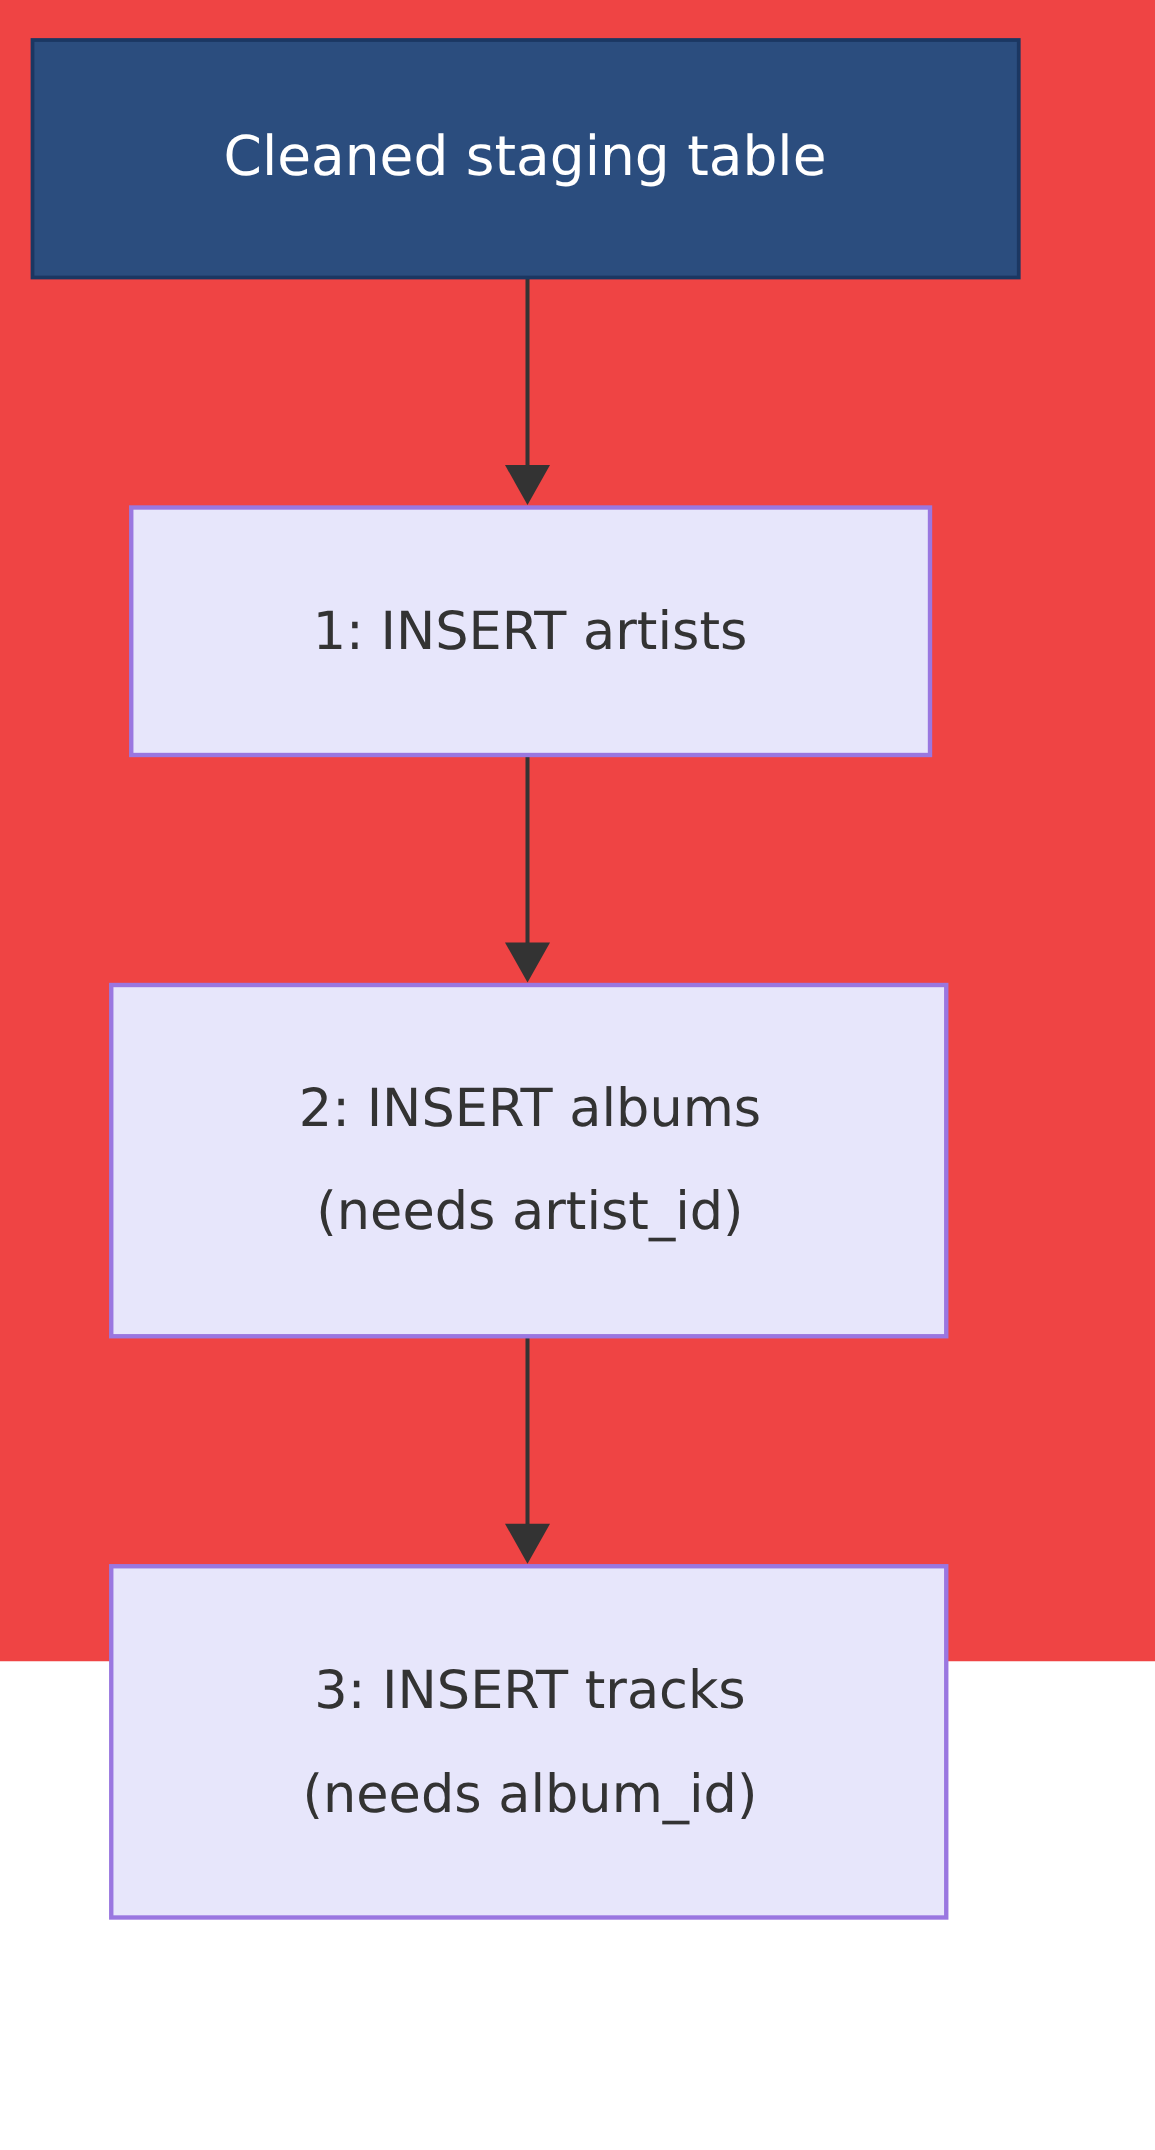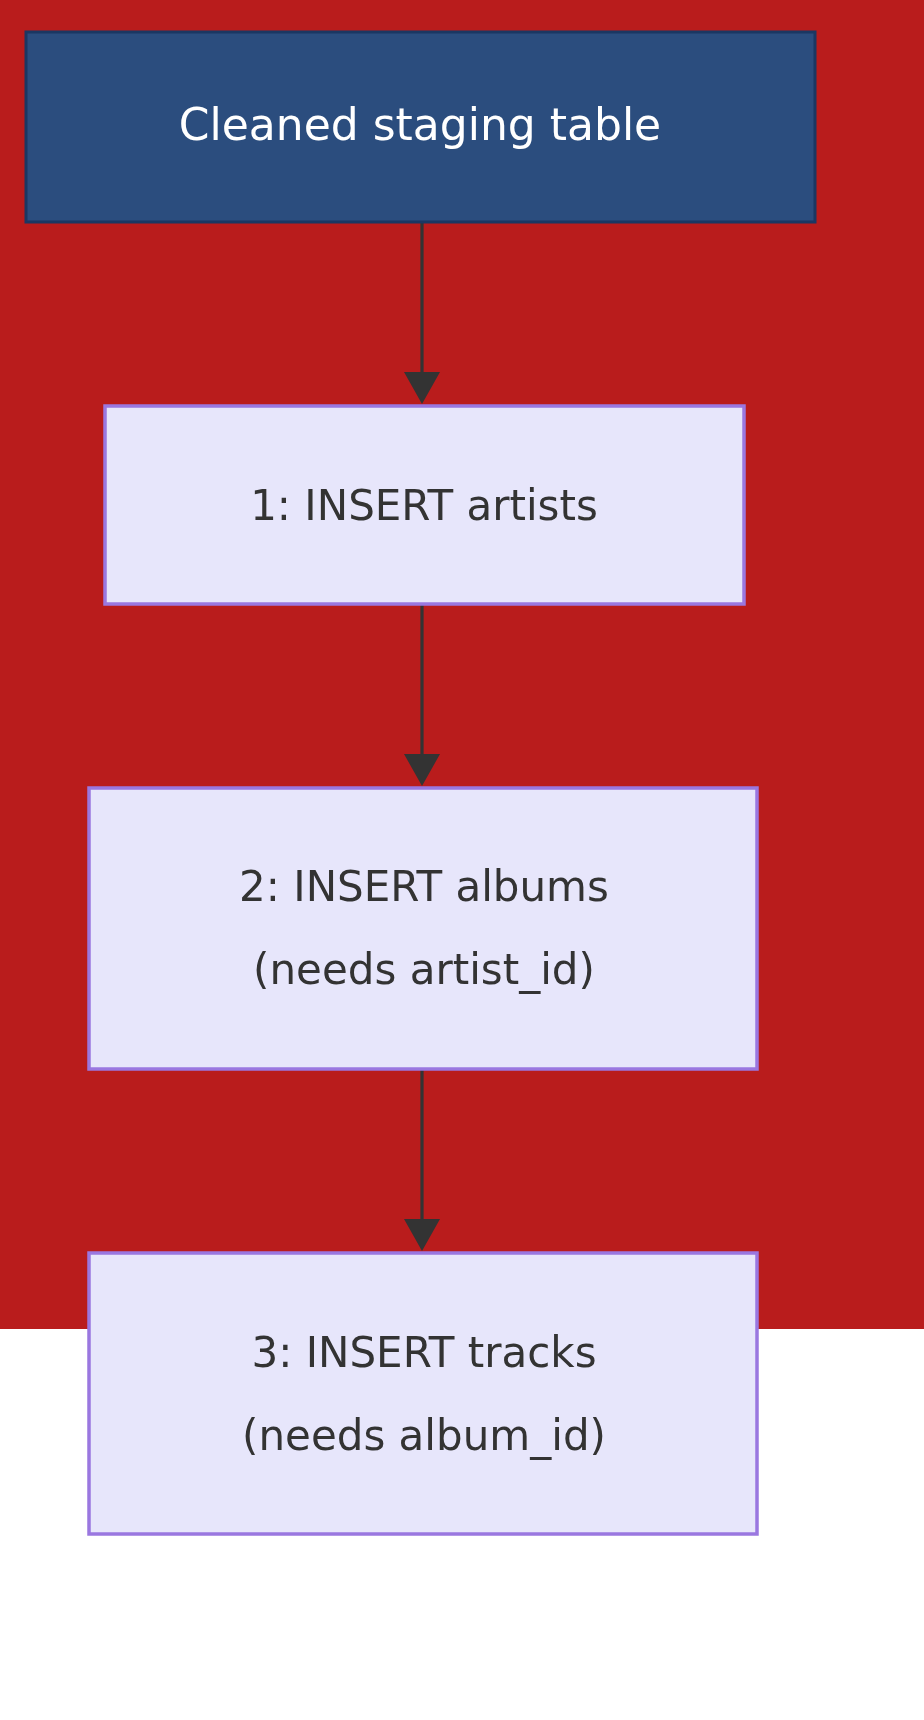--- a/index.html
+++ b/index.html
@@ -10,21 +10,21 @@
   body {
     width: 924px;
     height: 1720px;
     font-family: "DejaVu Sans", sans-serif;
     overflow: hidden;
   }
   #flowchart {
     position: relative;
     width: 924px;
     height: 1329px;
-    background: #b91c1c;
+    background: #ef4444;
   }
   svg.flow-svg {
     position: absolute;
     top: 0;
     left: 0;
     width: 924px;
     height: 1720px;
   }
   .node-rect-start {
     fill: #2b4d7e;

